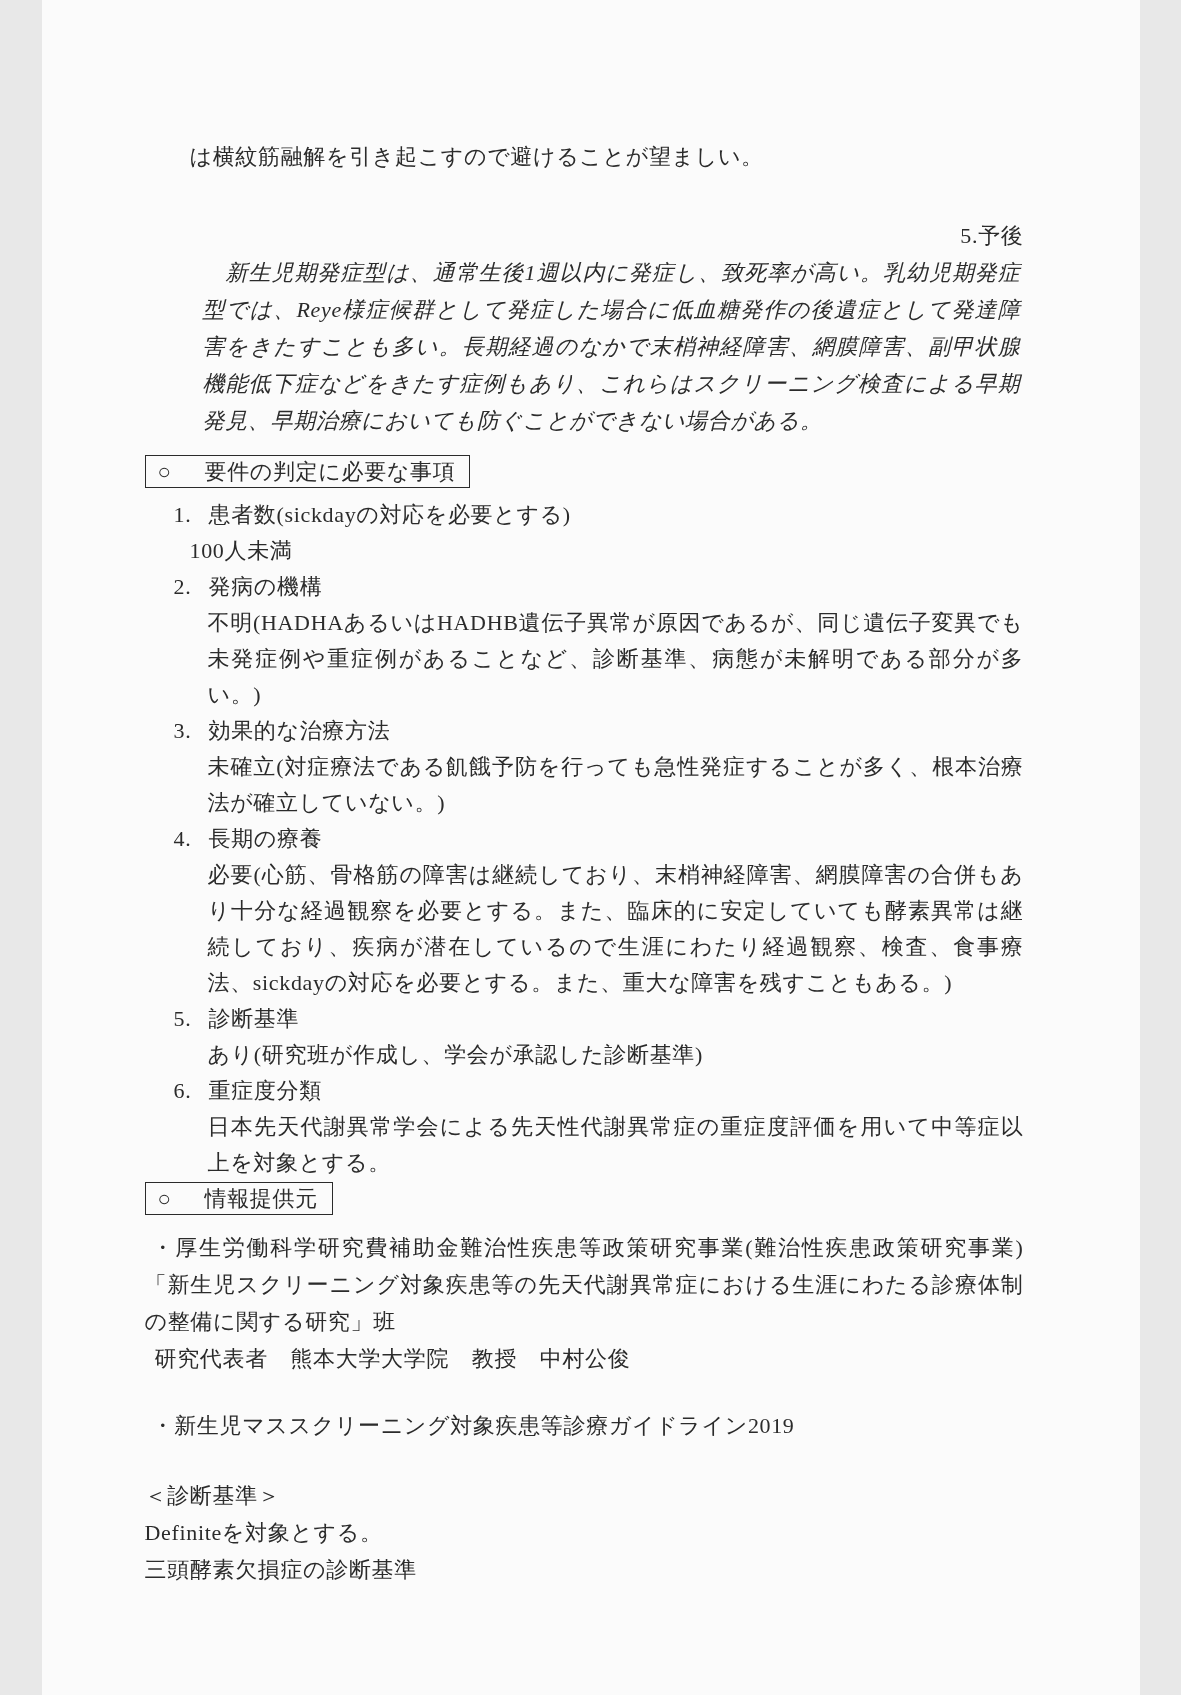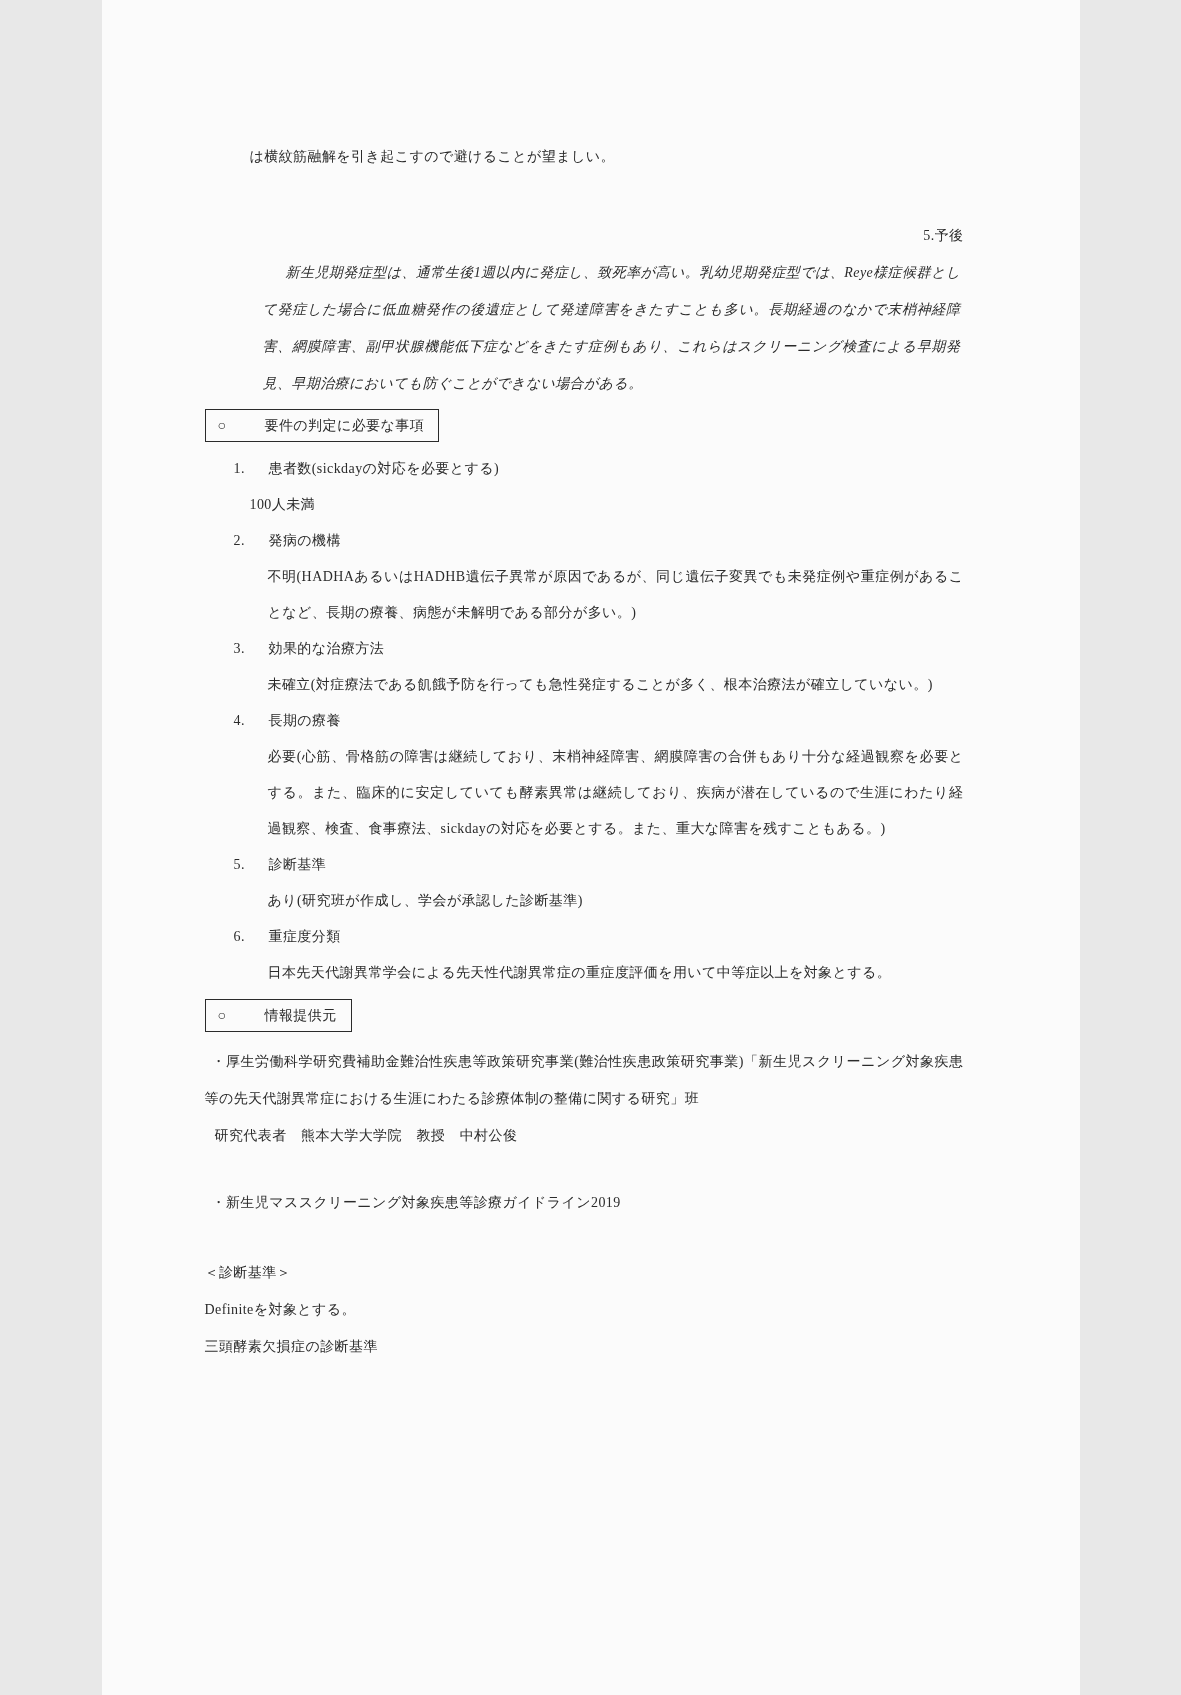--- a/index.html
+++ b/index.html
@@ -1,23 +1,23 @@
 <!DOCTYPE html>
 <html lang="ja"><head>
 <meta charset="utf-8">
 <style>
   html,body{margin:0;padding:0;background:#e8e8e8;}
   .page{
     position:relative;
-    width:978px;height:1695px;
+    width:1098px;height:1695px;
     margin:0 auto;
     background:#fbfbfb;
     color:#2b2b2b;
     font-family:"Liberation Serif","DejaVu Serif",serif;
-    font-size:14px;
+    font-size:22px;
     line-height:37px;
     letter-spacing:0.03em;
     box-sizing:border-box;
     padding:138px 116px 0 103px;
     overflow:hidden;
   }
   .tail-line{margin-left:45px;}
   .sec-heading{margin-top:42px;text-align:right;}
   .sec-num{display:inline-block;width:35px;margin-left:17px;}
   .body-para{
@@ -27,26 +27,26 @@
     font-style:italic;
   }
   .boxed{
     display:inline-block;
     border:1px solid #2b2b2b;
     line-height:31px;
     padding:0 14px 0 12px;
     vertical-align:top;
   }
   .boxed .marker{display:inline-block;width:47px;}
-  .boxed-req{margin-top:7px;}
+  .boxed-req{margin-top:16px;}
   .req-list{margin-top:9px;line-height:36px;}
   .req-num{display:inline-block;width:35px;margin-left:29px;}
   .req-detail{margin-left:63px;text-align:justify;}
   .req-detail.narrow-indent{margin-left:45px;}
-  .boxed-src{margin-top:8px;}
+  .boxed-src{margin-top:1px;}
   .src-block{margin-top:11px;}
   .src-line1{text-indent:7px;text-align:justify;}
   .src-line2{margin-left:10px;}
   .src-item2{margin-top:30px;text-indent:7px;}
   .criteria-heading{margin-top:33px;}
   .criteria-scope{}
   .criteria-title{}
 </style>
 </head>
 <body>
@@ -71,21 +71,21 @@
       <div>
         <span class="req-num">1.</span><span>患者数(sickdayの対応を必要とする)</span>
       </div>
       <div class="req-detail narrow-indent">100人未満</div>
     </div>
 
     <div class="req-item">
       <div>
         <span class="req-num">2.</span><span>発病の機構</span>
       </div>
-      <div class="req-detail">不明(HADHAあるいはHADHB遺伝子異常が原因であるが、同じ遺伝子変異でも未発症例や重症例があることなど、長期の療養、病態が未解明である部分が多い。)</div>
+      <div class="req-detail">不明(HADHAあるいはHADHB遺伝子異常が原因であるが、同じ遺伝子変異でも未発症例や重症例があることなど、診断基準、病態が未解明である部分が多い。)</div>
     </div>
 
     <div class="req-item">
       <div>
         <span class="req-num">3.</span><span>効果的な治療方法</span>
       </div>
       <div class="req-detail">未確立(対症療法である飢餓予防を行っても急性発症することが多く、根本治療法が確立していない。)</div>
     </div>
 
     <div class="req-item">

